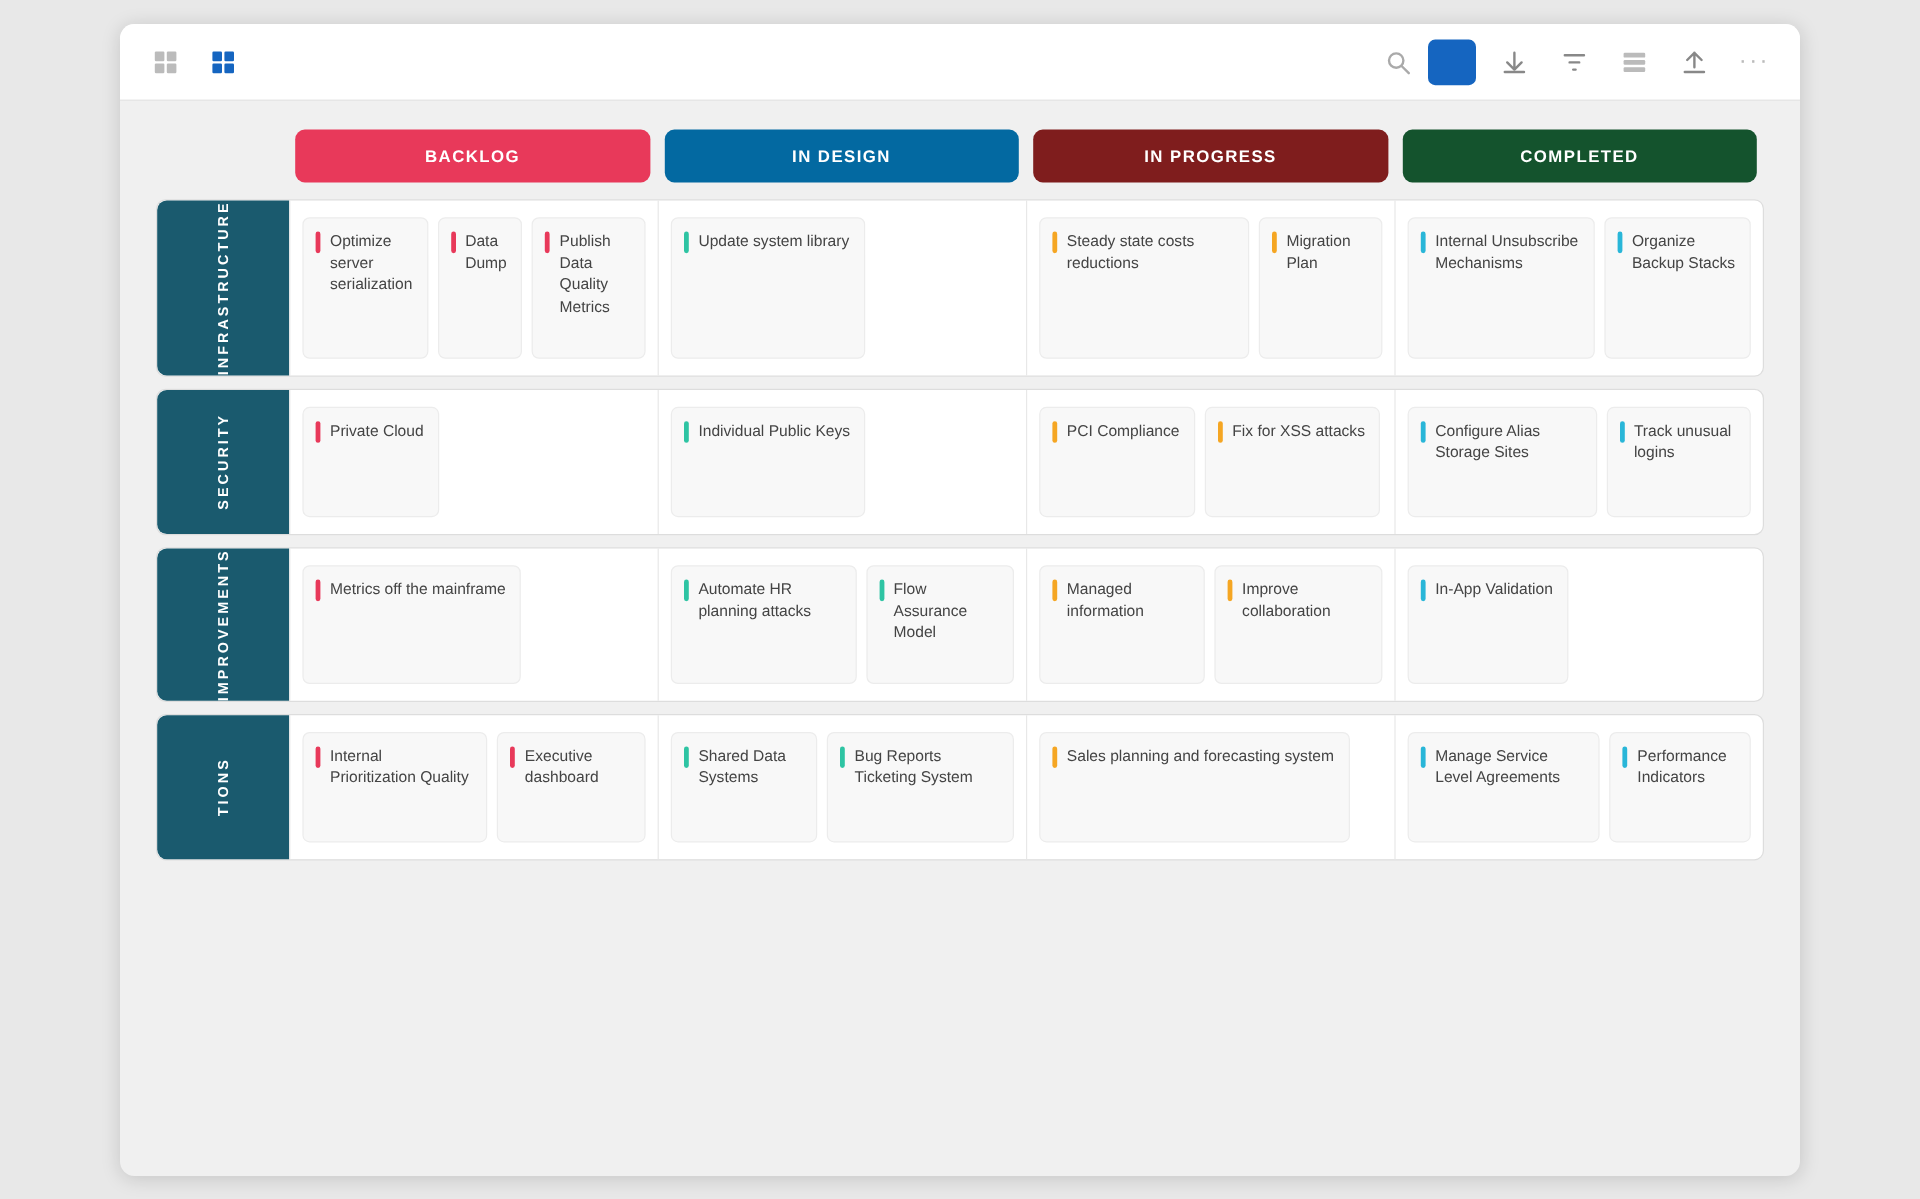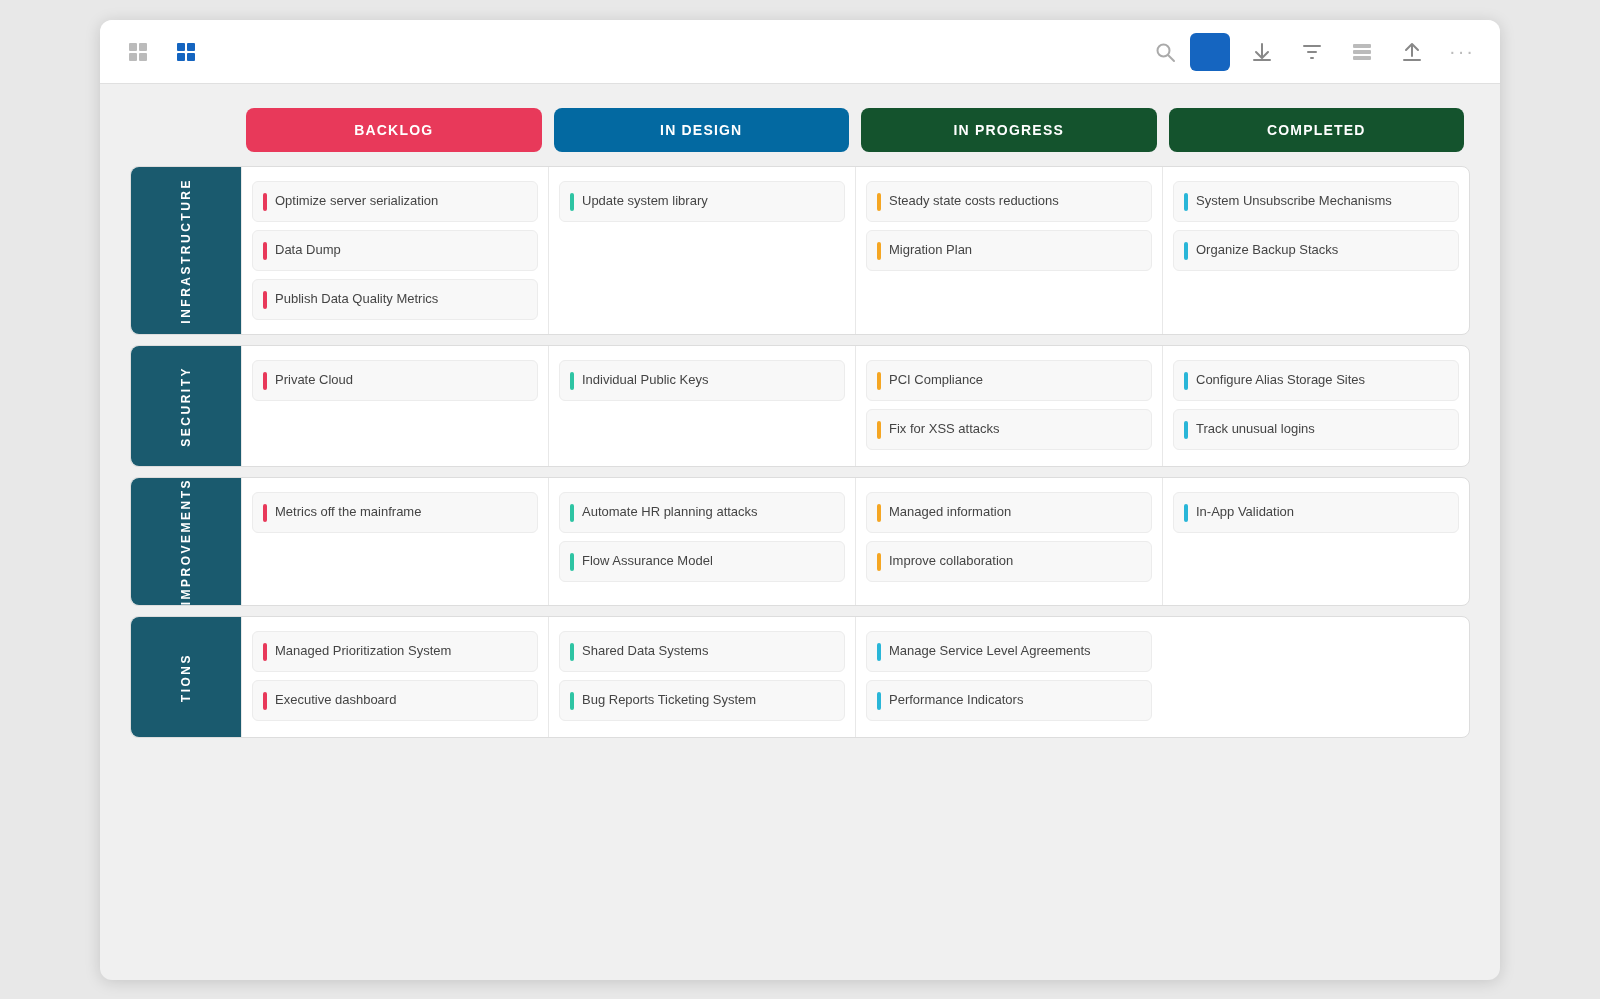--- a/index.html
+++ b/index.html
@@ -92,21 +92,21 @@
       padding: 14px 10px;
       text-align: center;
       font-weight: 700;
       font-size: 14px;
       letter-spacing: 1.2px;
       color: #fff;
       margin: 0 6px;
     }
     .col-header.backlog { background: #e8395a; }
     .col-header.in-design { background: #0369a1; }
-    .col-header.in-progress { background: #14532d; }
+    .col-header.in-progress { background: #7f1d1d; }
     .col-header.completed { background: #14532d; }
     .col-header-spacer { background: transparent; }
 
     .board-rows {
       display: flex;
       flex-direction: column;
       gap: 0;
     }
     .board-row {
       display: grid;
@@ -132,21 +132,21 @@
       letter-spacing: 2.5px;
       text-transform: uppercase;
       writing-mode: vertical-rl;
       transform: rotate(180deg);
       white-space: nowrap;
     }
     .row-cell {
       padding: 14px 10px;
       border-left: 1px solid #e8e8e8;
       display: flex;
-      flex-direction: column;
+      flex-direction: row;
       gap: 8px;
     }
     .card {
       background: #f8f8f8;
       border-radius: 6px;
       padding: 10px 12px 10px 10px;
       font-size: 13px;
       color: #444;
       display: flex;
       align-items: flex-start;
@@ -281,21 +281,21 @@
               <span class="card-text">Steady state costs reductions</span>
             </div>
             <div class="card">
               <div class="card-bar in-progress"></div>
               <span class="card-text">Migration Plan</span>
             </div>
           </div>
           <div class="row-cell">
             <div class="card">
               <div class="card-bar completed"></div>
-              <span class="card-text">System Unsubscribe Mechanisms</span>
+              <span class="card-text">Internal Unsubscribe Mechanisms</span>
             </div>
             <div class="card">
               <div class="card-bar completed"></div>
               <span class="card-text">Organize Backup Stacks</span>
             </div>
           </div>
         </div>
         <div class="board-row">
           <div class="row-label-cell">
             <span class="row-label">SECURITY</span>
@@ -370,35 +370,41 @@
             </div>
           </div>
         </div>
         <div class="board-row">
           <div class="row-label-cell">
             <span class="row-label">TIONS</span>
           </div>
           <div class="row-cell">
             <div class="card">
               <div class="card-bar backlog"></div>
-              <span class="card-text">Managed Prioritization System</span>
+              <span class="card-text">Internal Prioritization Quality</span>
             </div>
             <div class="card">
               <div class="card-bar backlog"></div>
               <span class="card-text">Executive dashboard</span>
             </div>
           </div>
           <div class="row-cell">
             <div class="card">
               <div class="card-bar in-design"></div>
               <span class="card-text">Shared Data Systems</span>
             </div>
             <div class="card">
               <div class="card-bar in-design"></div>
               <span class="card-text">Bug Reports Ticketing System</span>
+            </div>
+          </div>
+          <div class="row-cell">
+            <div class="card">
+              <div class="card-bar in-progress"></div>
+              <span class="card-text">Sales planning and forecasting system</span>
             </div>
           </div>
           <div class="row-cell">
             <div class="card">
               <div class="card-bar completed"></div>
               <span class="card-text">Manage Service Level Agreements</span>
             </div>
             <div class="card">
               <div class="card-bar completed"></div>
               <span class="card-text">Performance Indicators</span>

